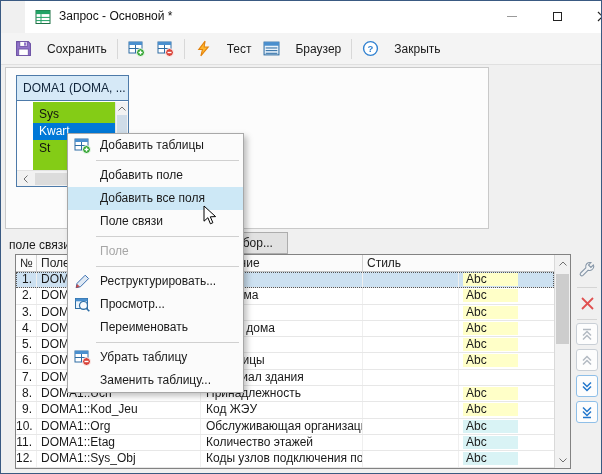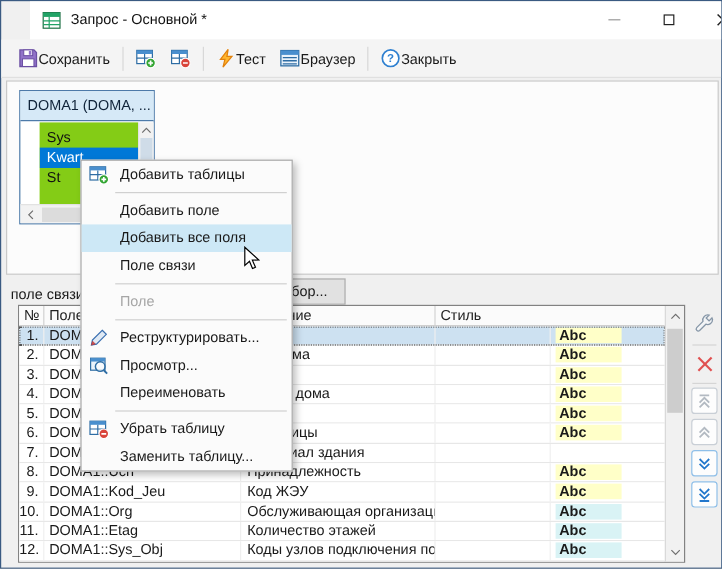--- a/index.html
+++ b/index.html
@@ -10,26 +10,26 @@
   .titlebar{position:absolute;left:0;top:0;width:100%;height:32px;background:#ffffff;margin-left:24px;}
   .title-icon{position:absolute;left:10px;top:8px;width:16px;height:16px;}
   .title-text{position:absolute;left:34px;top:8px;font-size:12px;color:#111;white-space:nowrap;}
   .win-btn{position:absolute;top:0;width:30px;height:30px;display:flex;align-items:center;justify-content:center;}
   .btn-min{left:472px;} .btn-max{left:517px;} .btn-close{left:562px;}
   .glyph-min{width:10px;height:1px;background:#9a9a9a;}
   .glyph-max{width:9px;height:9px;border:1px solid #222;background:#fff;}
 
   
   .toolbar{position:absolute;left:0;top:32px;width:100%;height:32px;background:#f4f4f4;border-bottom:1px solid #e0e0e0;display:flex;align-items:center;padding-left:8px;}
-  .tb-btn{display:flex;align-items:center;gap:0;padding:3px 6px;font-size:12px;color:#1a1a1a;white-space:nowrap;}
+  .tb-btn{display:flex;align-items:center;gap:15px;padding:3px 6px;font-size:12px;color:#1a1a1a;white-space:nowrap;}
   .tb-sep{width:1px;height:20px;background:#d8d8d8;margin:0 4px;}
   .tb-ico{width:17px;height:17px;display:block;}
 
   
-  .workspace{position:absolute;left:4px;top:66px;width:594px;height:162px;background:#fcfcfc;border:1px solid #c9c9c9;}
+  .workspace{position:absolute;left:4px;top:66px;width:484px;height:162px;background:#fcfcfc;border:1px solid #c9c9c9;}
   .table-panel{position:absolute;left:10px;top:7px;width:113px;height:112px;border:1px solid #4d7aa9;background:#fff;}
   .panel-header{height:25px;background:#d6e9f7;border-bottom:1px solid #4d7aa9;font-size:12px;color:#10243a;line-height:24px;padding-left:6px;white-space:nowrap;overflow:hidden;}
   .panel-list{position:absolute;left:0;top:26px;right:13px;bottom:16px;background:#84cc16;overflow:hidden;padding-top:4px;margin-left:16px;}
   .list-item{height:17px;line-height:17px;font-size:12px;color:#111;padding-left:6px;white-space:nowrap;}
   .list-item.selected{background:#0078d7;color:#fff;}
   .panel-vscroll{position:absolute;top:26px;right:0;width:13px;bottom:16px;background:#f2f2f2;border-left:1px solid #e2e2e2;}
   .panel-vthumb{position:absolute;left:1px;right:1px;top:13px;height:26px;background:#cfdce8;}
   .panel-hscroll{position:absolute;left:0;right:0;bottom:0;height:16px;background:#f2f2f2;border-top:1px solid #e2e2e2;}
   .panel-hthumb{position:absolute;top:2px;left:18px;width:66px;height:12px;background:#dcdcdc;}
   .scroll-arrow{position:absolute;display:flex;align-items:center;justify-content:center;color:#6f6f6f;}
@@ -44,21 +44,21 @@
   .gh-cell{font-size:12px;color:#222;line-height:16px;padding-left:4px;border-right:1px solid #d2d2d2;overflow:hidden;white-space:nowrap;}
   .grid-rows{position:absolute;left:0;top:17px;right:16px;bottom:0;overflow:hidden;}
   .grid-row{display:flex;height:16.3px;border-bottom:1px solid #e7e7e7;background:#fff;}
   .grid-row.selected{background:#cde1f1;outline:1px dotted #555;outline-offset:-1px;}
   .gc{font-size:12px;color:#1a1a1a;line-height:15.5px;white-space:nowrap;overflow:hidden;border-right:1px solid #efefef;}
   .c-num{width:21px;text-align:right;padding-right:4px;}
   .c-field{width:164px;padding-left:4px;}
   .c-name{width:162px;padding-left:5px;}
   .c-group{width:96px;}
   .c-style{width:95px;padding-left:4px;border-right:none;}
-  .chip{display:inline-block;width:55px;height:13px;margin-top:1px;font-size:12px;line-height:13px;padding-left:3px;color:#1a1a1a;font-weight:bold;}
+  .chip{display:inline-block;width:55px;height:13px;margin-top:1px;font-size:12px;line-height:13px;padding-left:3px;color:#1a1a1a;}
   .chip-yellow{background:#ffffc8;}
   .chip-cyan{background:#d9f3f5;}
   .grid-vscroll{position:absolute;top:0;right:0;width:16px;bottom:0;background:#f1f1f1;border-left:1px solid #d9d9d9;}
   .grid-vthumb{position:absolute;left:1px;right:1px;top:19px;height:70px;background:#cdcdcd;}
 
   
   .side-tool{position:absolute;display:flex;align-items:center;justify-content:center;}
   .side-sep{position:absolute;left:576px;width:20px;height:1px;background:#d5d5d5;}
   .side-btn{position:absolute;left:575px;width:22px;height:22px;border-radius:3px;background:#fdfdfd;display:flex;align-items:center;justify-content:center;}
   .side-btn.disabled{border:1px solid #c9cfd6;}

